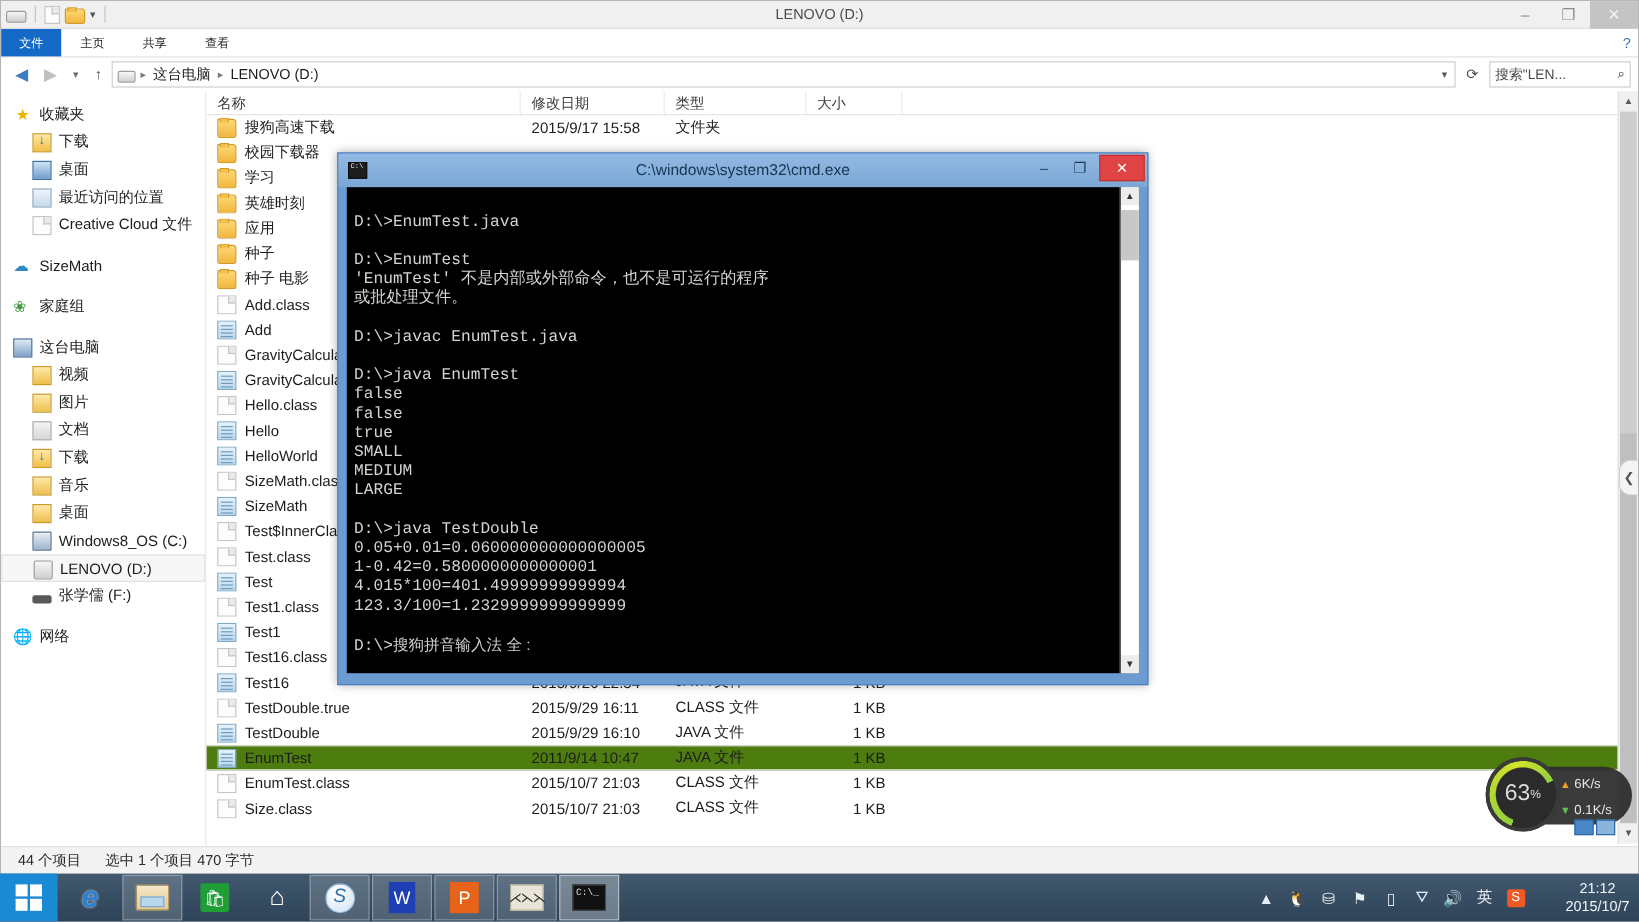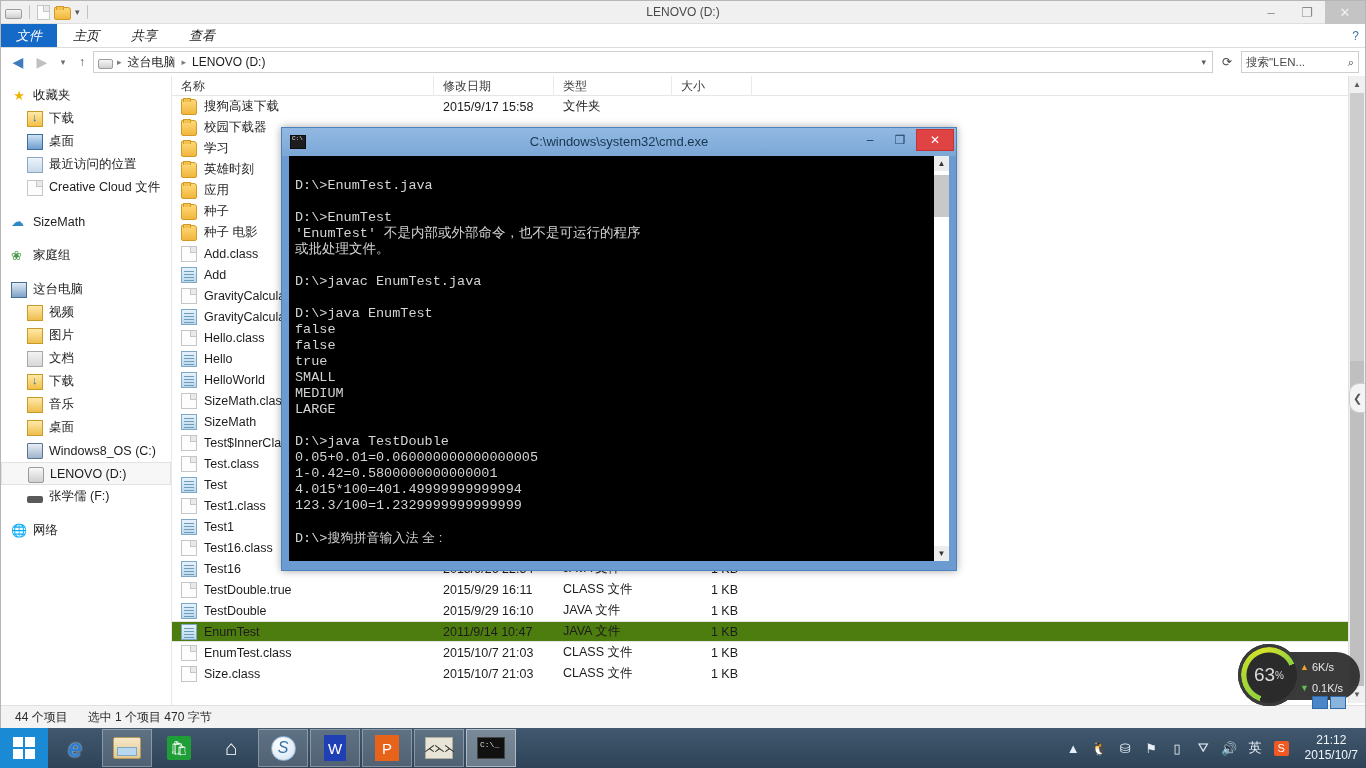--- a/index.html
+++ b/index.html
@@ -33,21 +33,21 @@
     pointer-events:none;
   }
   .wbtns { position:absolute; right:0; top:0; display:flex; height:23px; }
   .wbtn { width:36px; height:23px; display:flex; align-items:center; justify-content:center;
           color:#8c8c8c; font-size:13px; }
   .wbtn.close { width:40px; background:#c4c4c4; color:#f2f2f2; }
 
   
   .ribbon { height:24px; background:#ffffff; display:flex; align-items:stretch;
             border-bottom:1px solid #dcdcdc; }
-  .rtab { padding:0 16px; display:flex; align-items:center; font-size:13px; color:#1c1c1c;font-style:italic; }
+  .rtab { padding:0 16px; display:flex; align-items:center; font-size:10px; color:#1c1c1c; }
   .rtab.file { background:#1569c7; color:#fff; padding:0 15px; }
   .ribbon-help { margin-left:auto; display:flex; align-items:center; padding-right:6px;
                  color:#3b73af; font-size:12px; }
 
   
   .navrow { height:28px; display:flex; align-items:center; gap:2px;
             padding:2px 6px 2px 6px; background:#ffffff; }
   .navbtn { width:22px; height:22px; border-radius:50%; display:flex; align-items:center;
             justify-content:center; color:#3f7bbf; font-size:14px; }
   .navbtn.dim { color:#c0c0c0; }
@@ -177,21 +177,21 @@
               letter-spacing:0px; }
   .cmd-ime { color:#cfcfcf; font-family:"Liberation Sans",sans-serif; font-size:13px; }
   .cmd-vs { width:16px; background:#f0f0f0; border-left:1px solid #000;
             position:relative; display:flex; flex-direction:column; }
   .cvs-btn { height:15px; display:flex; align-items:center; justify-content:center;
              color:#333; font-size:8px; background:#ededed; }
   .cvs-track { flex:1; background:#fff; position:relative; }
   .cvs-thumb { position:absolute; left:0; right:0; top:4px; height:42px; background:#c8c8c8; }
 
   
-  #monitor { position:absolute; left:1238px; top:644px; width:122px; height:66px; }
+  #monitor { position:absolute; left:1238px; top:631px; width:122px; height:66px; }
   .mon-pill { position:absolute; left:26px; top:8px; width:96px; height:48px;
               background:#2b2b2b; border-radius:24px; opacity:.93; }
   .mon-ring { position:absolute; left:0; top:0; width:62px; height:62px; border-radius:50%;
               background:#2b2b2b;
               box-shadow:inset 0 0 0 3px #3a3a3a; }
   .mon-arc { position:absolute; left:3px; top:3px; width:56px; height:56px; border-radius:50%;
              background:conic-gradient(from 200deg, #8fd13f 0deg, #d4e22a 150deg, #8fd13f 225deg, rgba(0,0,0,0) 226deg);
              mask: radial-gradient(circle, transparent 22px, #000 23px, #000 28px, transparent 29px);
              -webkit-mask: radial-gradient(circle, transparent 22px, #000 23px, #000 28px, transparent 29px);}
   .mon-pct { position:absolute; left:0; top:0; width:62px; height:62px;
@@ -215,21 +215,21 @@
   .winlogo { width:22px; height:22px; display:grid; grid-template-columns:1fr 1fr;
              grid-template-rows:1fr 1fr; gap:2px; }
   .winlogo span { background:#fff; }
   .tbtn { width:50px; height:38px; display:flex; align-items:center; justify-content:center;
           margin-left:2px; }
   .tbtn.open { background:rgba(255,255,255,.16); border:1px solid rgba(255,255,255,.30); }
   .tbtn.active { background:rgba(255,255,255,.30); border:1px solid rgba(255,255,255,.45); }
   .tray { margin-left:auto; display:flex; align-items:center; gap:9px; padding-right:8px; }
   .tray .ti { width:17px; height:17px; display:flex; align-items:center; justify-content:center;
               color:#e8eef5; font-size:13px; }
-  .clock { color:#f2f6fa; font-size:12px; text-align:center; line-height:15px; margin-left:6px; }
+  .clock { color:#f2f6fa; font-size:12px; text-align:center; line-height:15px; margin-left:24px; }
 
   
   .ie { color:#2b7fd0; font-size:25px; font-weight:bold; font-style:italic;
         text-shadow:0 0 2px #e8f2ff; }
   .expl-ic { width:28px; height:22px; background:linear-gradient(#f6e7c8,#e5c98f);
              border:1px solid #b79a5d; border-radius:2px; position:relative; }
   .expl-ic:after { content:""; position:absolute; left:3px; bottom:2px; right:3px; height:7px;
              background:#b8d8ef; border:1px solid #7fa8c6; }
   .store-ic { width:24px; height:24px; background:#1f9e38; border-radius:2px;
               display:flex; align-items:center; justify-content:center; color:#fff; font-size:14px;}

